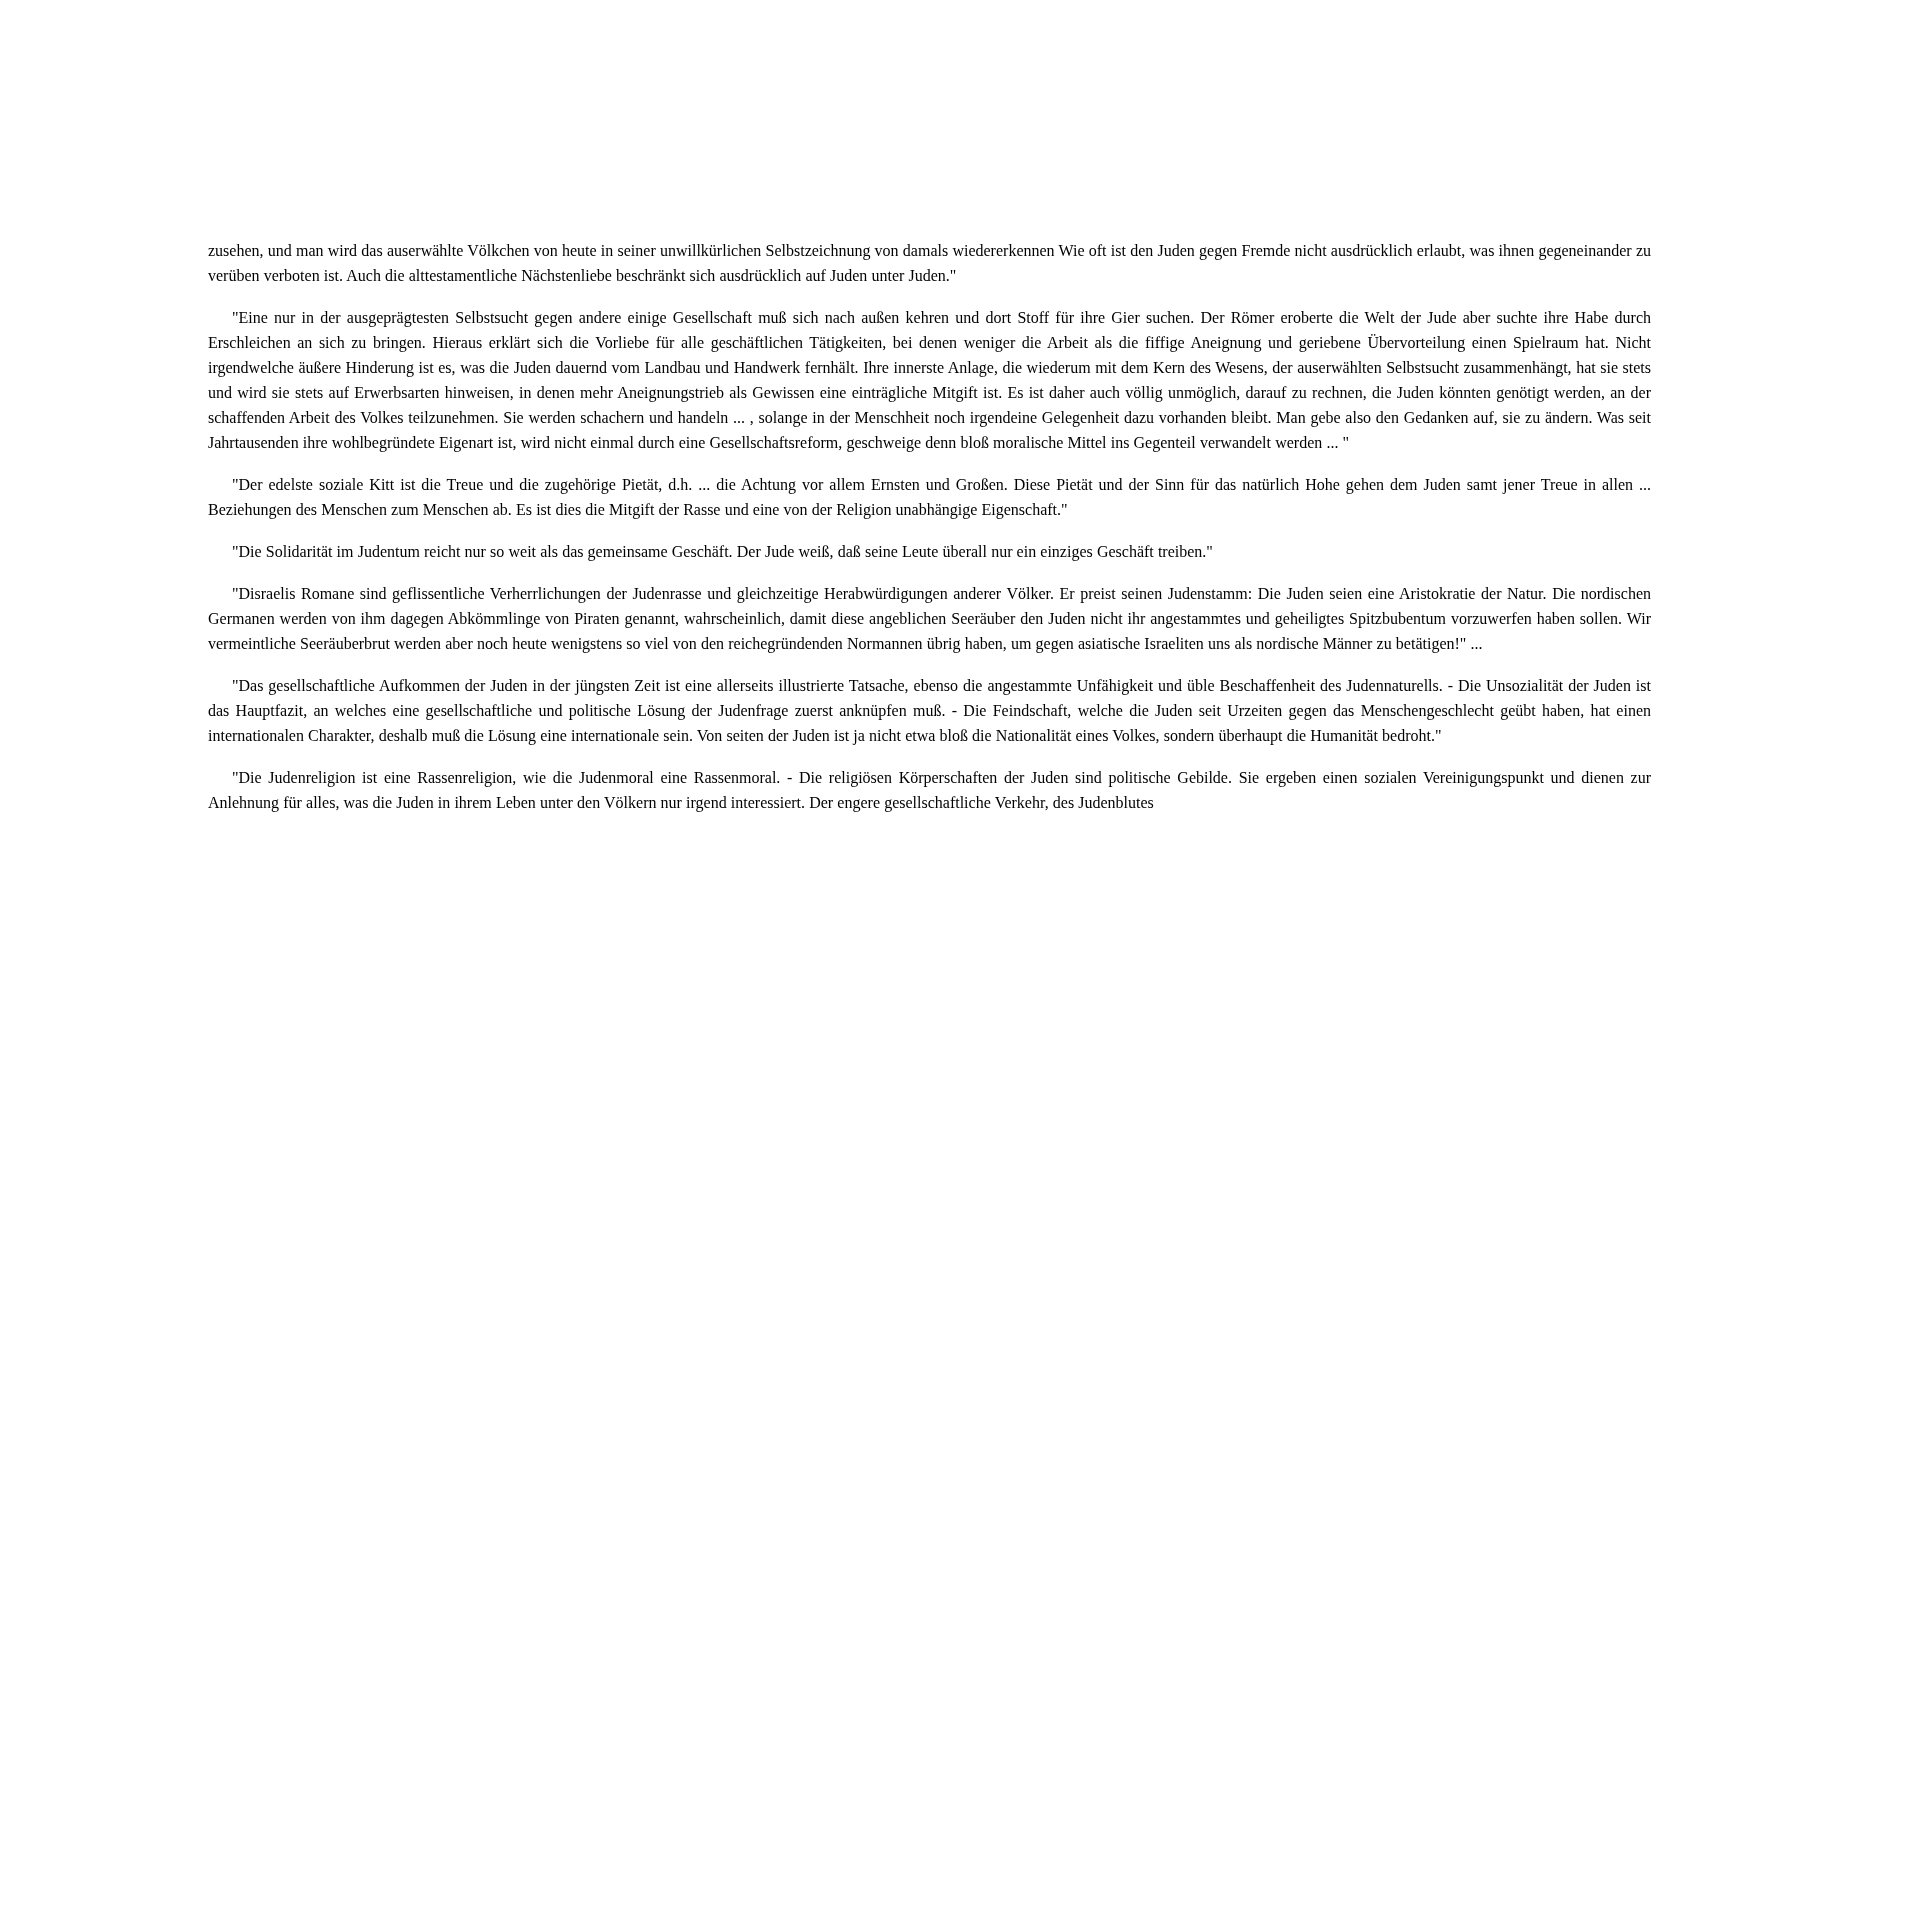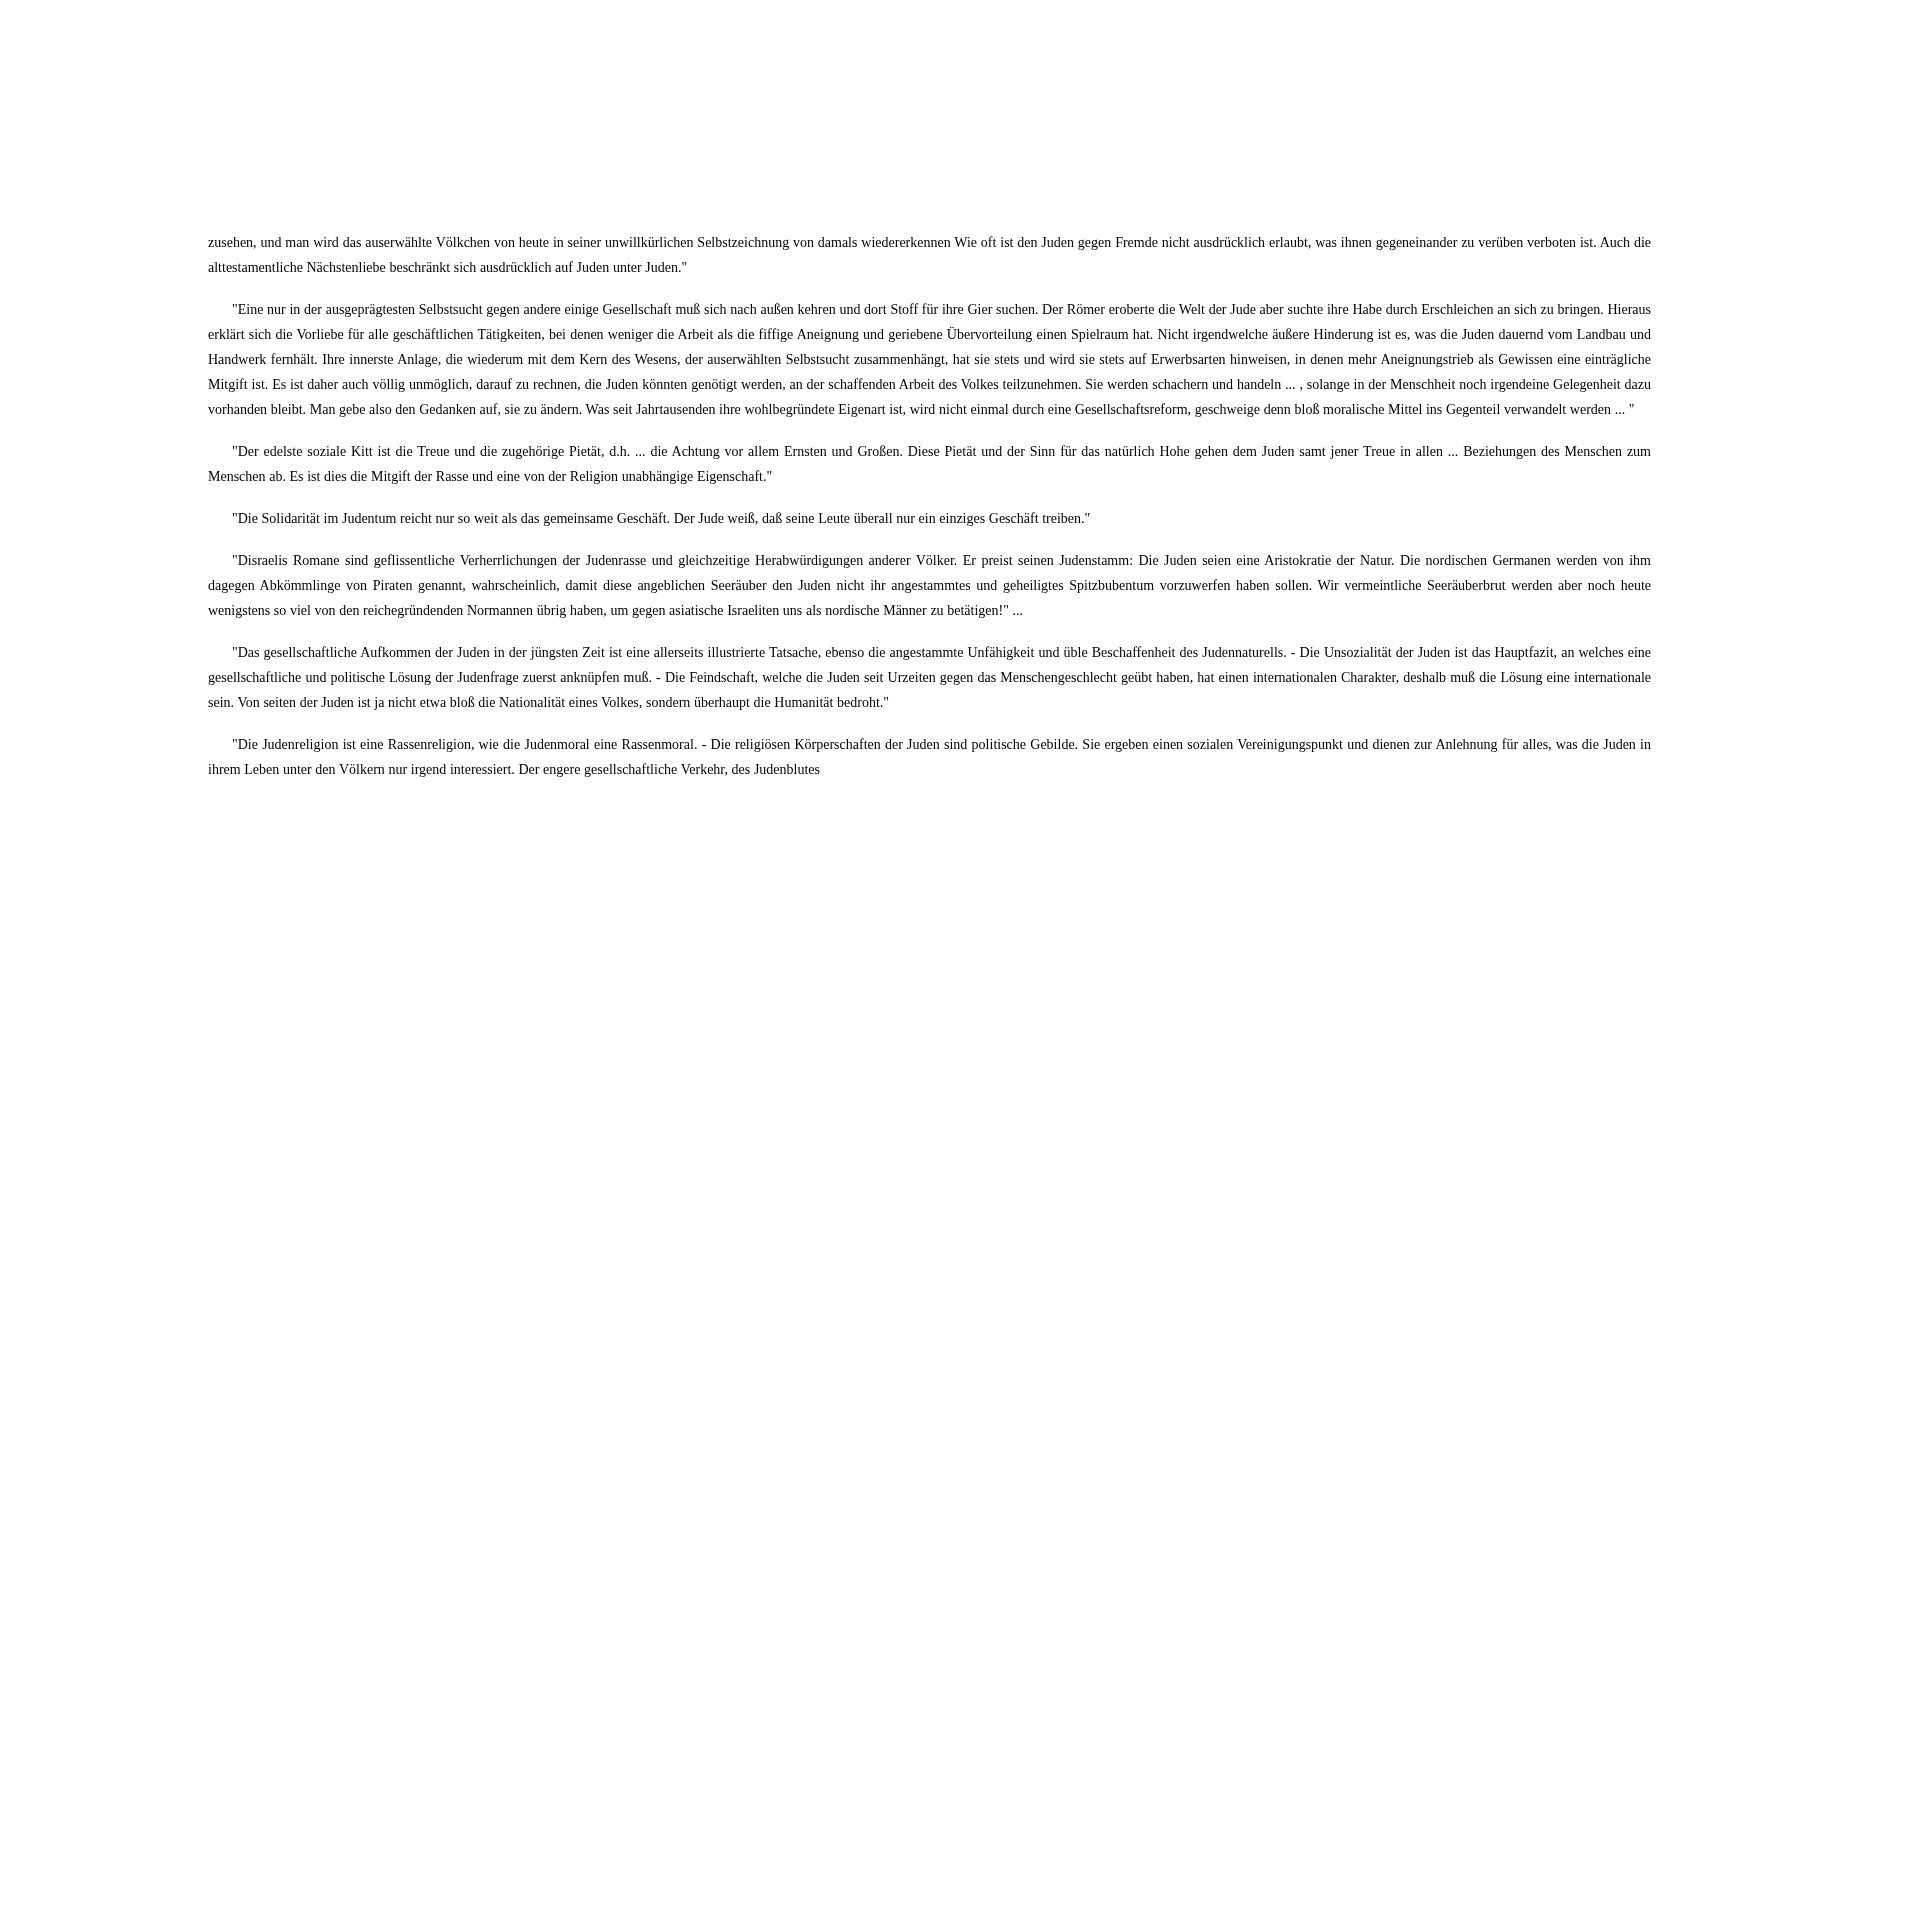--- a/index.html
+++ b/index.html
@@ -21,25 +21,25 @@
     background: #ffffff;
     box-sizing: border-box;
   }
   .text-block {
     position: absolute;
     left: 208px;
     top: 222px;
     width: 1443px;
   }
   p.para {
-    margin: 8px 0 17px 0;
+    margin: 16px 0 17px 0;
     padding: 0;
     text-align: justify;
     text-justify: inter-word;
-    font-size: 14px;
+    font-size: 16px;
     line-height: 25px;
     text-indent: 0;
     word-spacing: 0.01em;
     hyphens: none;
   }
   p.para.indented {
     text-indent: 24px;
   }
   p.para:last-of-type {
     margin-bottom: 0;

